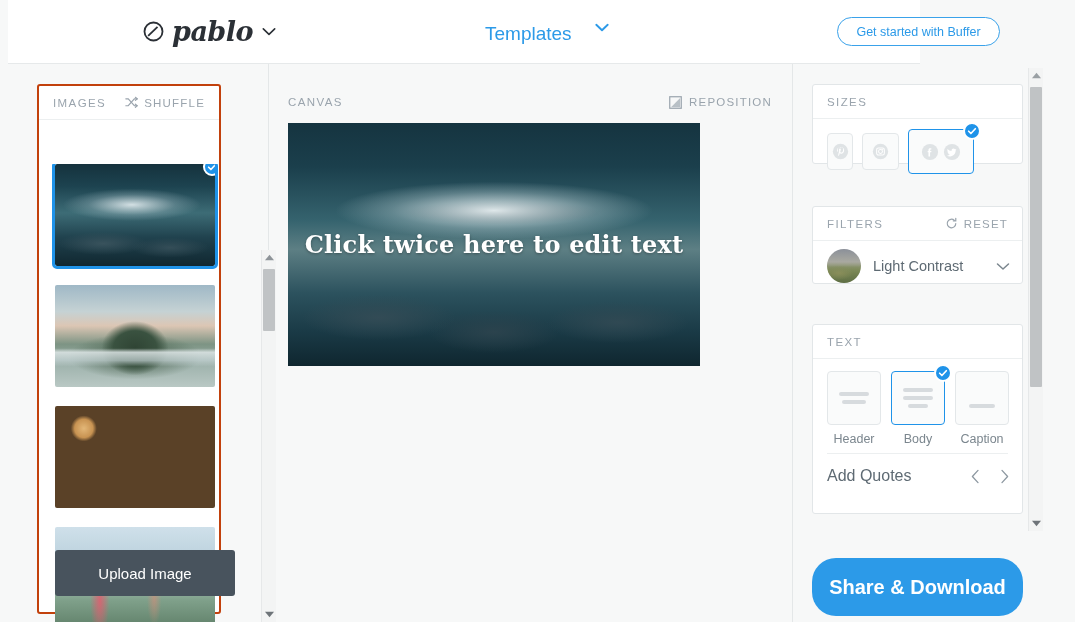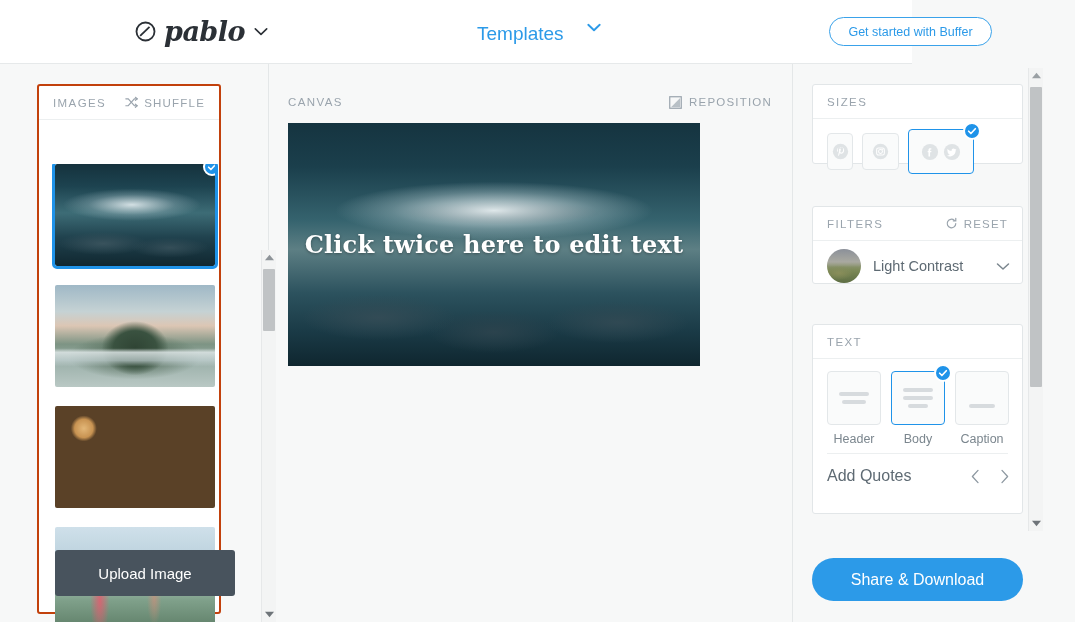--- a/index.html
+++ b/index.html
@@ -5,21 +5,21 @@
   * { box-sizing: border-box; margin: 0; padding: 0; }
   html, body {
     width: 1075px; height: 622px;
     font-family: "Liberation Sans", sans-serif;
     background: #f7f8f8;
     overflow: hidden;
   }
 
   
   .header {
-    position: absolute; left: 0; top: 0; width: 912px; height: 64px;
+    position: absolute; left: 8px; top: 0; width: 912px; height: 64px;
     background: #ffffff;
     border-bottom: 1px solid #e6e9ea;
     display: flex; align-items: center;
   }
   .logo-wrap {
     position: absolute; left: 134px; top: 18px;
     display: flex; align-items: center; gap: 7px;
     cursor: pointer;
   }
   .logo-mark { width: 23px; height: 23px; display:block; }
@@ -281,25 +281,26 @@
   }
   .quotes-label { font-size: 16px; color: #5e6a73; }
   .quotes-arrows { display: flex; align-items: center; gap: 18px; }
   .chev-nav { width: 11px; height: 15px; display:block; cursor:pointer; }
 
   .right-sb { left: 216px; top: 4px; width: 15px; height: 463px; }
   .right-sb .sb-thumb { top: 4px; height: 300px; }
 
   .share-btn {
     position: absolute; left: 0px; top: 494px;
-    width: 211px; height: 43px;
+    width: 211px; height: 58px;
     background: #2c9ae8; border: none; border-radius: 24px;
-    color: #ffffff; font-size: 16px;
+    color: #ffffff; font-size: 20px;
     font-family: "Liberation Sans", sans-serif;
     cursor: pointer;
+    font-weight: bold;
   }
 </style>
 </head>
 <body>
 
 <div class="header">
 
   <div class="logo-wrap">
     <span>
       <svg class="logo-mark" viewBox="0 0 24 24" fill="none">

